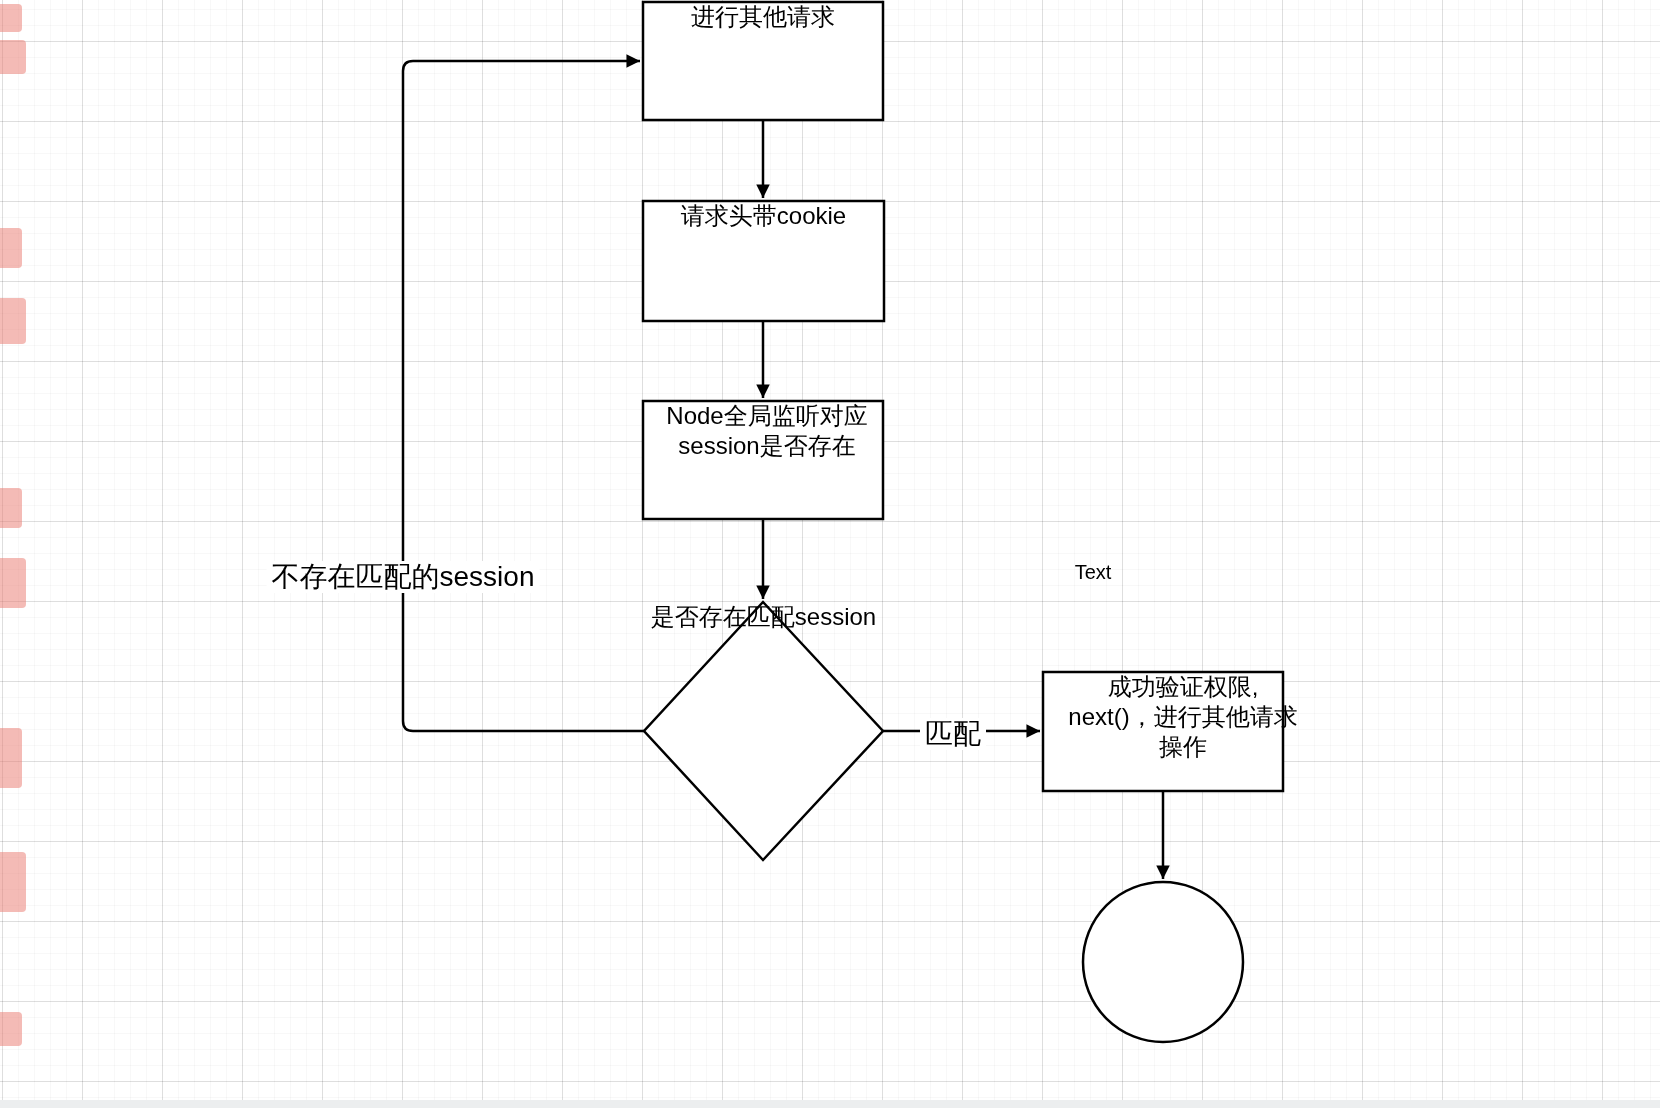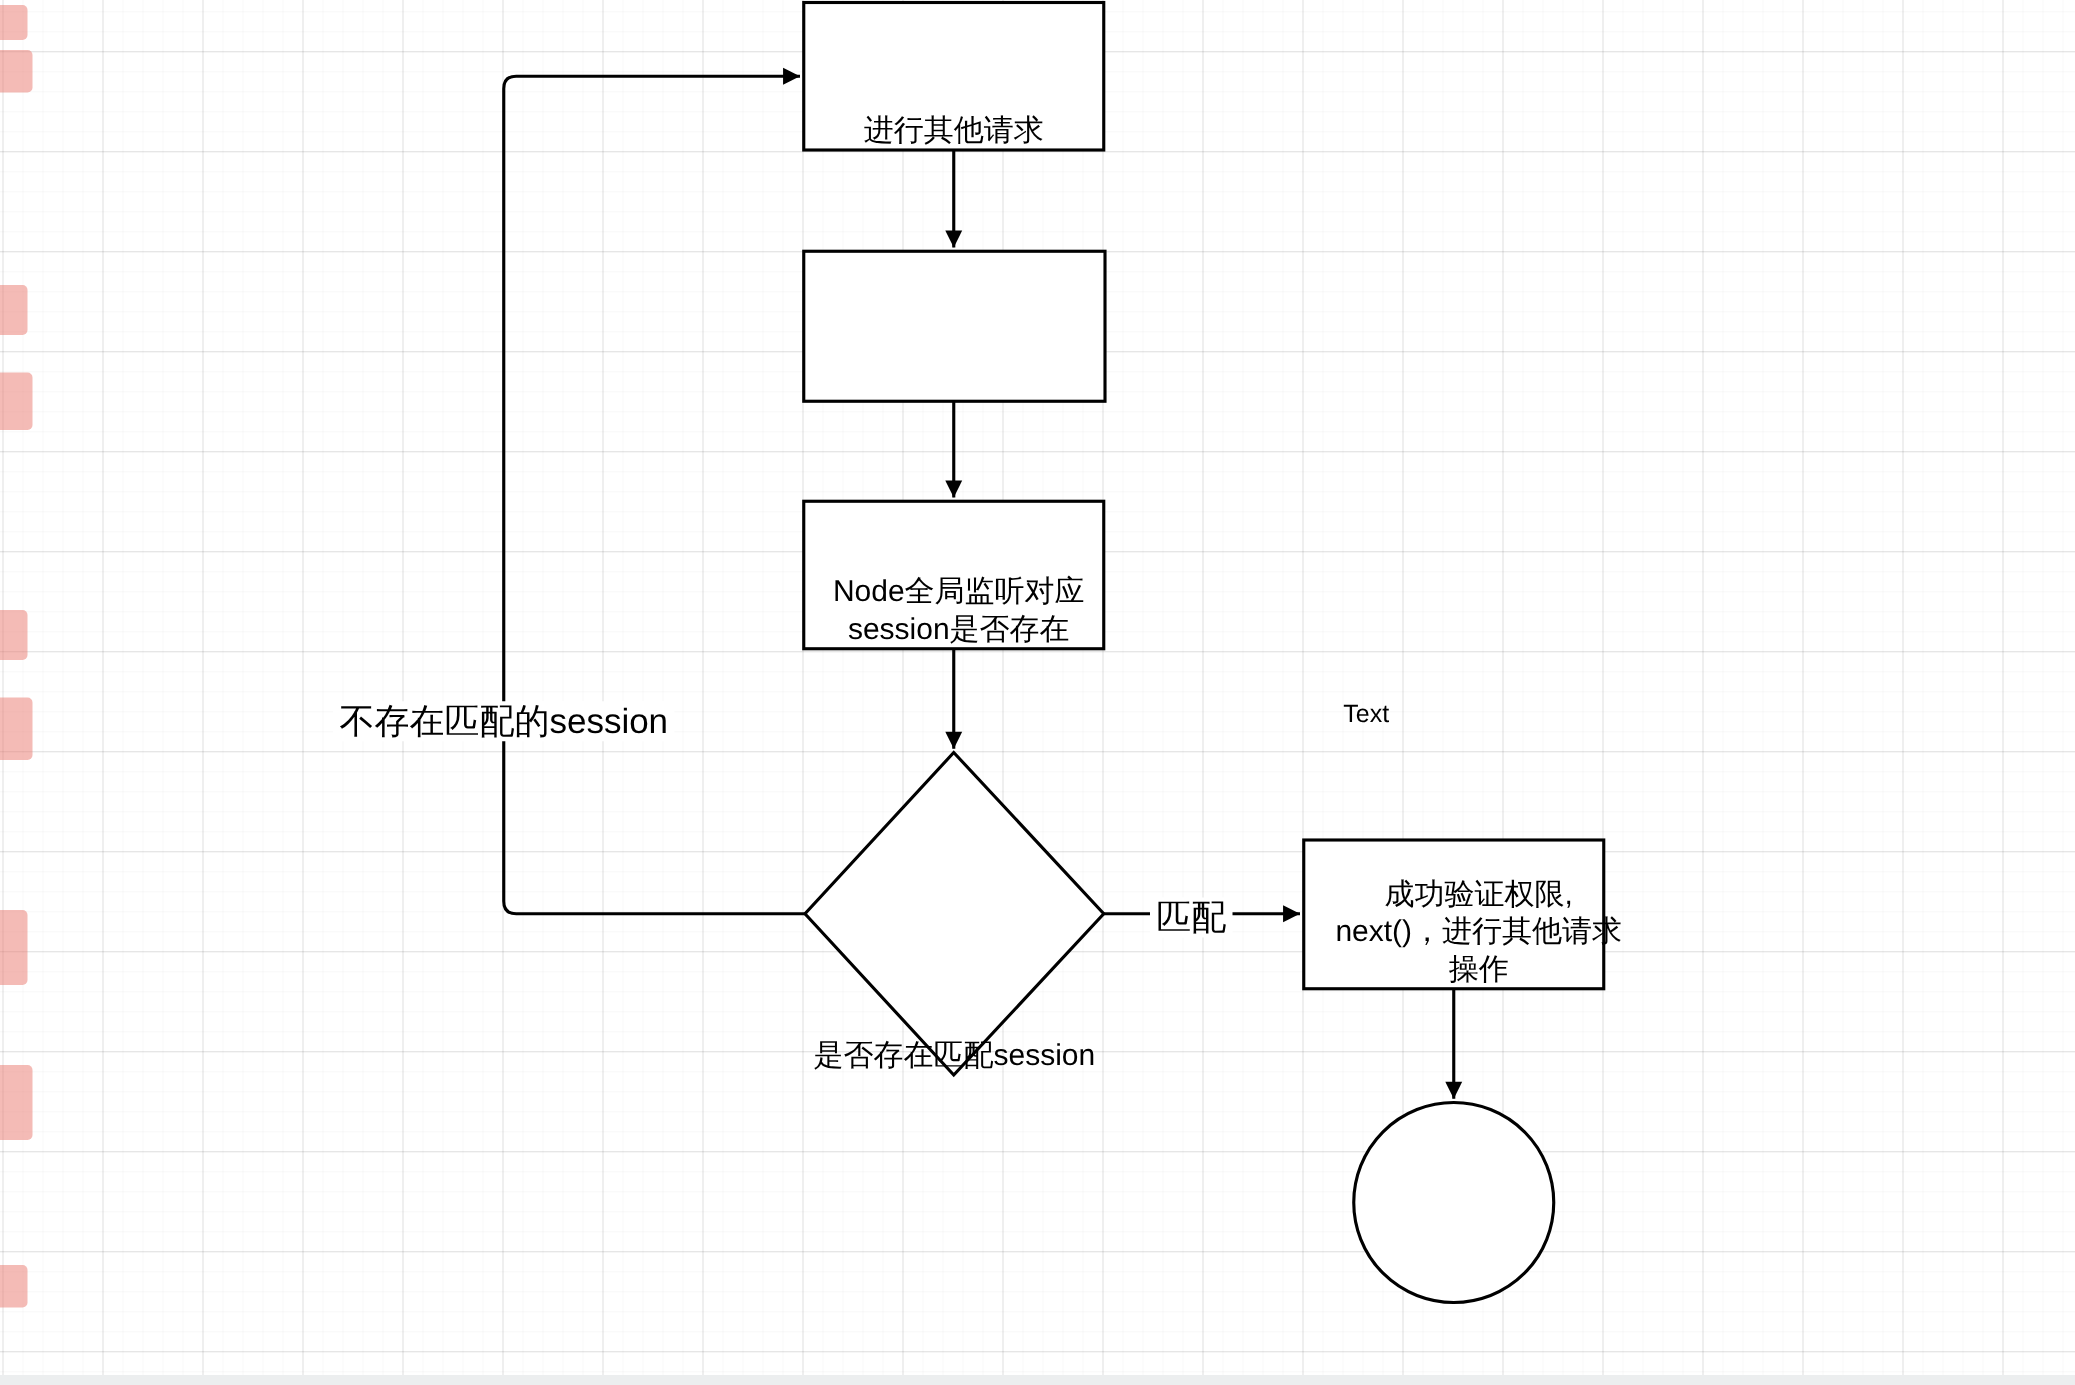--- a/index.html
+++ b/index.html
@@ -25,21 +25,21 @@
   svg.shapes {
     position: absolute;
     left: 0; top: 0;
     width: 1660px; height: 1108px;
   }
   .node {
     position: absolute;
     display: flex;
     flex-direction: column;
     align-items: center;
-    justify-content: flex-end;
+    justify-content: flex-start;
     text-align: center;
     font-size: 24px;
     line-height: 30px;
     color: #000;
   }
   .nowrap { white-space: nowrap; }
   .edge-label {
     position: absolute;
     transform: translate(-50%, -50%);
     background: #ffffff;
@@ -93,20 +93,23 @@
     <rect x="643" y="401" width="240" height="118" fill="#fff" stroke="#000" stroke-width="2.5"></rect>
     <polygon points="763,602 883,731 763,860 644,731" fill="#fff" stroke="#000" stroke-width="2.5"></polygon>
     <rect x="1043" y="672" width="240" height="119" fill="#fff" stroke="#000" stroke-width="2.5"></rect>
     <circle cx="1163" cy="962" r="80" fill="#fff" stroke="#000" stroke-width="2.5"></circle>
   </svg>
 
   <div class="node" style="left:643px; top:2px; width:240px; height:118px;">
     <span>进行其他请求</span>
   </div>
 
+  <div class="node" style="left:643px; top:201px; width:241px; height:120px;">
+    <span>请求头带cookie</span>
+  </div>
 
   <div class="node" style="left:643px; top:401px; width:248px; height:118px;">
     <span>Node全局监听对应</span>
     <span>session是否存在</span>
   </div>
 
   <div class="node nowrap" style="left:644px; top:602px; width:239px; height:258px;">
     <span>是否存在匹配session</span>
   </div>
 

